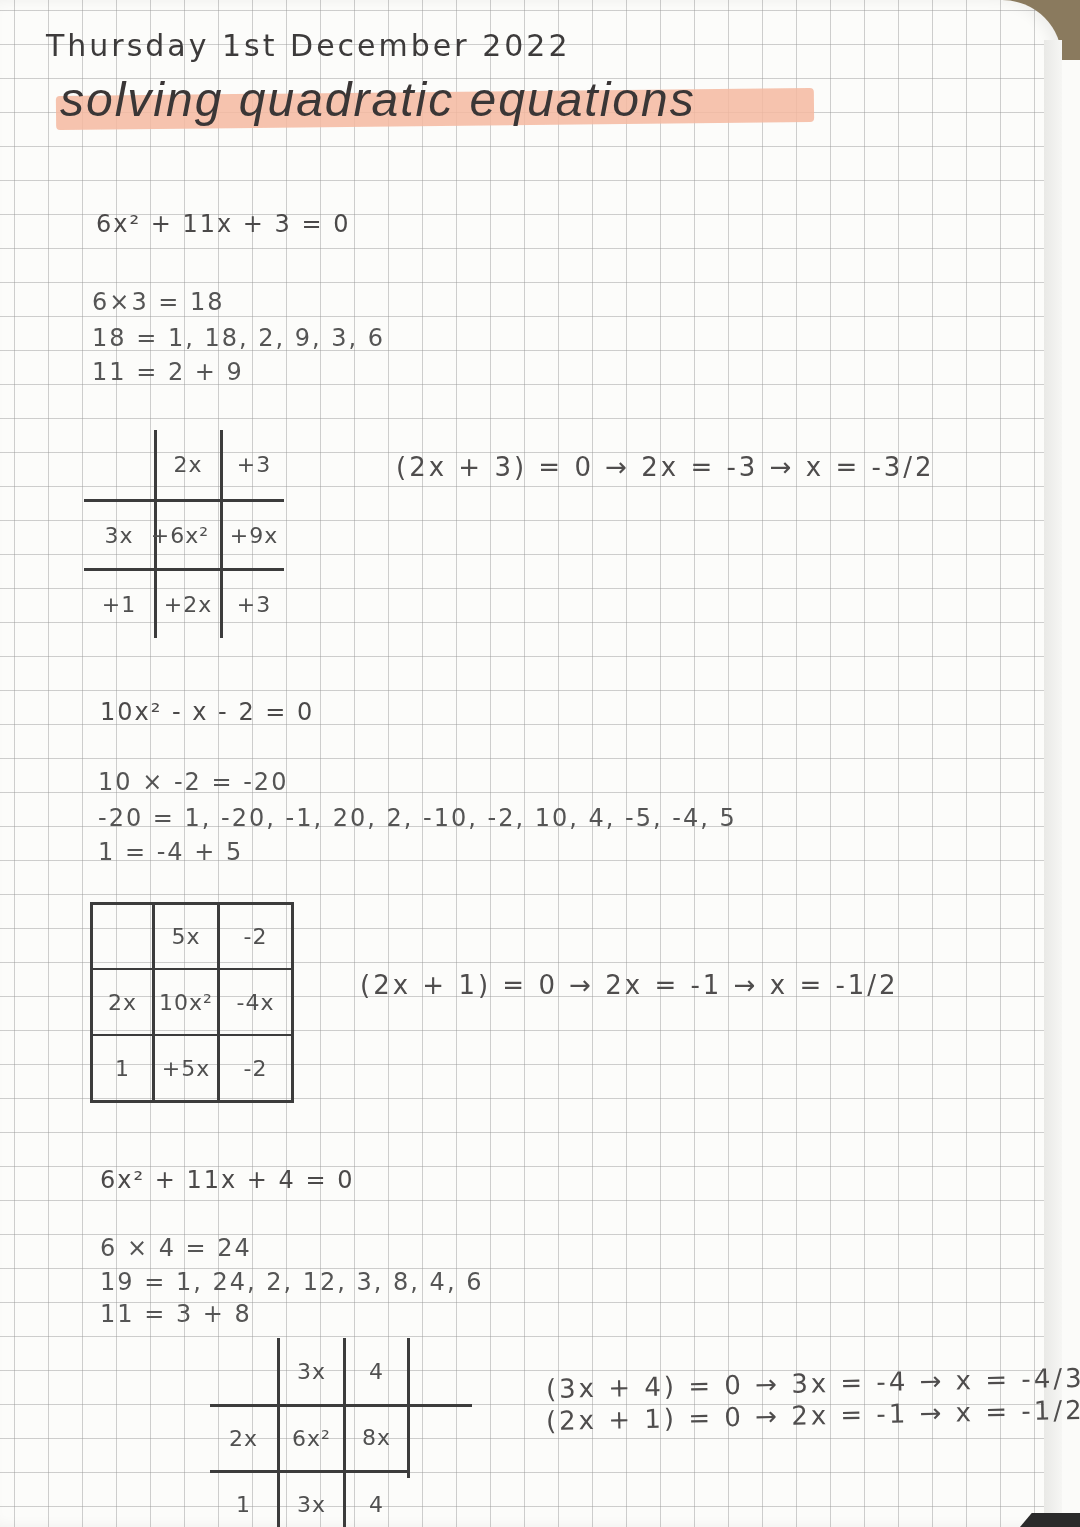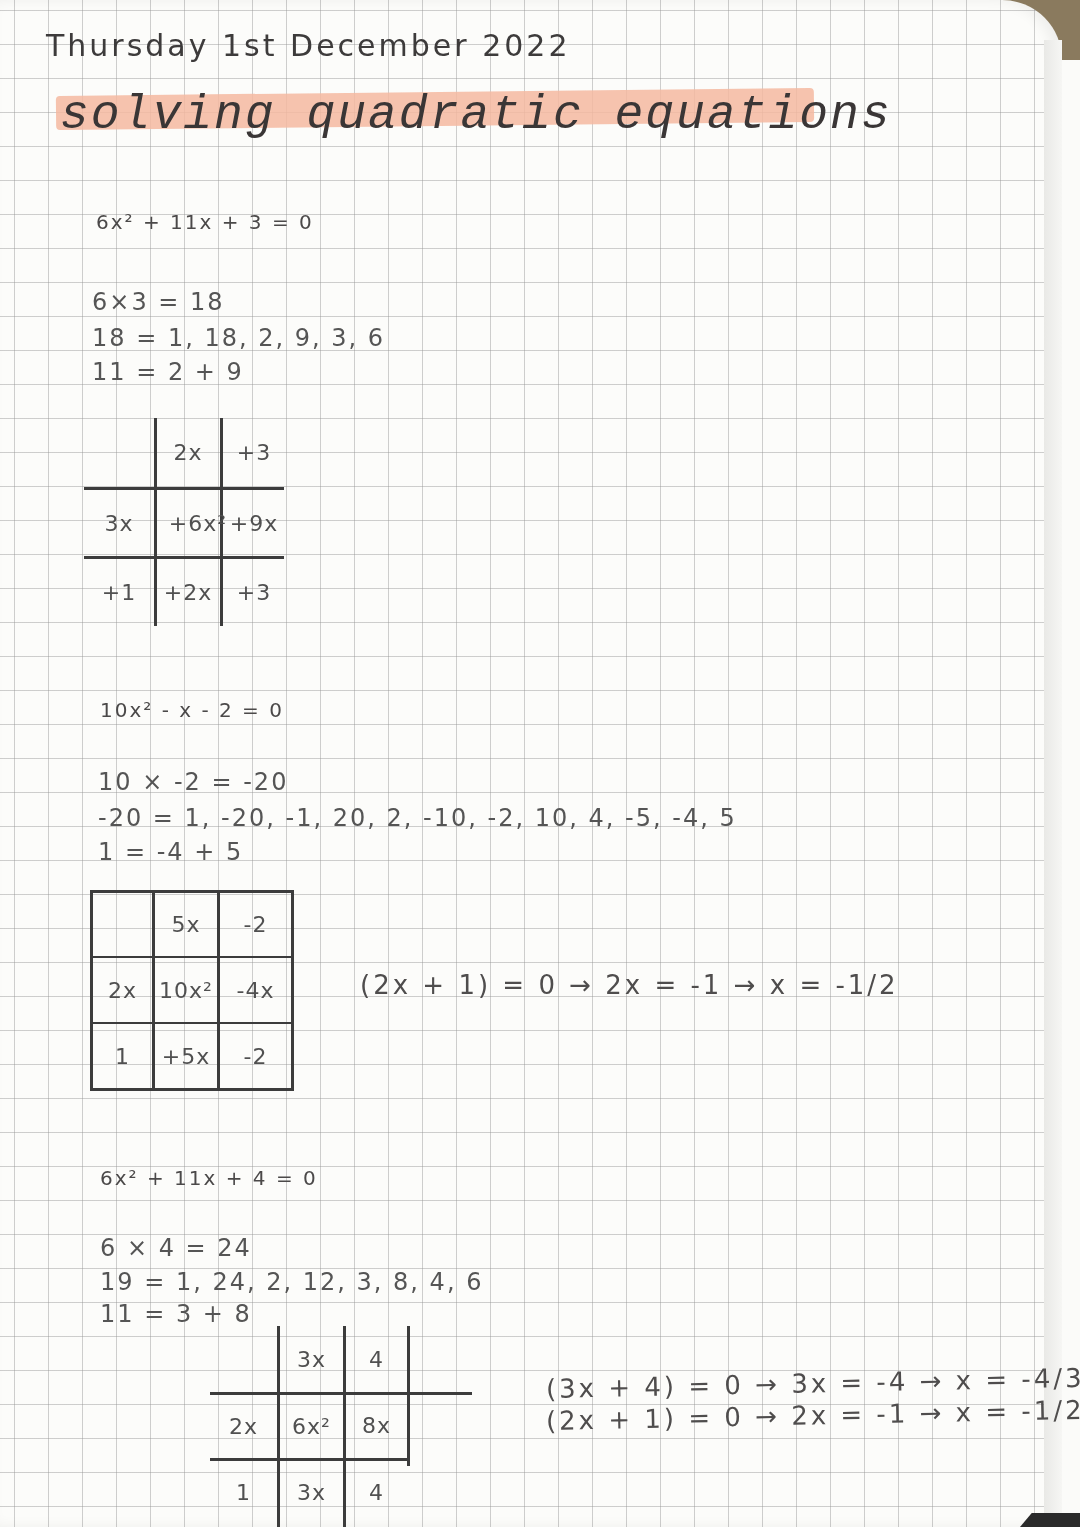--- a/index.html
+++ b/index.html
@@ -32,28 +32,28 @@
       position: absolute; right: 0; bottom: 0; width: 60px; height: 14px;
       background: #2a2a2a; transform: skewX(-40deg); transform-origin: bottom right;
     }
     .txt { position: absolute; white-space: nowrap; letter-spacing: 2px; }
     .date { left: 46px; top: 28px; font-size: 30px; letter-spacing: 3px; color: #3d3b3b; }
     .title-highlight {
       position: absolute; left: 56px; top: 92px; width: 758px; height: 34px;
       background: #f5b8a0; opacity: 0.85; transform: rotate(-0.6deg); border-radius: 4px;
     }
     .title {
-      left: 60px; top: 88px; font-family: Liberation Mono, monospace; font-style: italic;
+      left: 60px; top: 72px; font-family: Liberation Sans, sans-serif; font-style: italic;
       font-size: 48px; color: #3a3636; letter-spacing: 2px; text-align: right;
     }
-    .eq { font-size: 20px; color: #4b4949; }
+    .eq { font-size: 24px; color: #4b4949; }
     .work { font-size: 24px; color: #555; }
     .sol { font-size: 26px; color: #4f4d4d; letter-spacing: 3px; }
 
-    .grid-table { position: absolute; }
+    .grid-table { position: absolute; margin-top: 12px; }
     .grid-table .cell {
       position: absolute; display: flex; align-items: center; justify-content: center;
       font-size: 22px; color: #505050; letter-spacing: 1px;
     }
     .line { position: absolute; background: #3c3c3c; }
   </style>
 </head>
 <body>
 
 <div class="corner-bg"></div>
@@ -70,27 +70,28 @@
   <div class="txt work" style="left:92px; top:358px;">11 = 2 + 9</div>
 
   <div class="grid-table" style="left:84px; top:418px; width:210px; height:210px;">
     <div class="line" style="left:70px; top:0; width:3px; height:208px;"></div>
     <div class="line" style="left:136px; top:0; width:3px; height:208px;"></div>
     <div class="line" style="left:0; top:69px; width:200px; height:3px;"></div>
     <div class="line" style="left:0; top:138px; width:200px; height:3px;"></div>
     <div class="cell" style="left:72px; top:0; width:64px; height:68px;">2x</div>
     <div class="cell" style="left:138px; top:0; width:64px; height:68px;">+3</div>
     <div class="cell" style="left:0; top:72px; width:70px; height:66px;">3x</div>
-    <div class="cell" style="left:82px; top:72px; width:64px; height:66px;">+6x²</div>
+    <div class="cell" style="left:64px; top:72px; width:64px; height:66px;">+6x²</div>
     <div class="cell" style="left:138px; top:72px; width:64px; height:66px;">+9x</div>
     <div class="cell" style="left:0; top:141px; width:70px; height:66px;">+1</div>
     <div class="cell" style="left:72px; top:141px; width:64px; height:66px;">+2x</div>
     <div class="cell" style="left:138px; top:141px; width:64px; height:66px;">+3</div>
   </div>
 
+  <div class="txt sol" style="left:396px; top:452px;">(2x + 3) = 0 → 2x = -3 → x = -3/2</div>
 
   <div class="txt eq" style="left:100px; top:698px;">10x² - x - 2 = 0</div>
   <div class="txt work" style="left:98px; top:768px;">10 × -2 = -20</div>
   <div class="txt work" style="left:98px; top:804px;">-20 = 1, -20, -1, 20, 2, -10, -2, 10, 4, -5, -4, 5</div>
   <div class="txt work" style="left:98px; top:838px;">1 = -4 + 5</div>
 
   <div class="grid-table" style="left:90px; top:890px; width:206px; height:202px;">
     <div class="line" style="left:0; top:0; width:204px; height:3px;"></div>
     <div class="line" style="left:0; top:198px; width:204px; height:3px;"></div>
     <div class="line" style="left:0; top:0; width:3px; height:200px;"></div>

